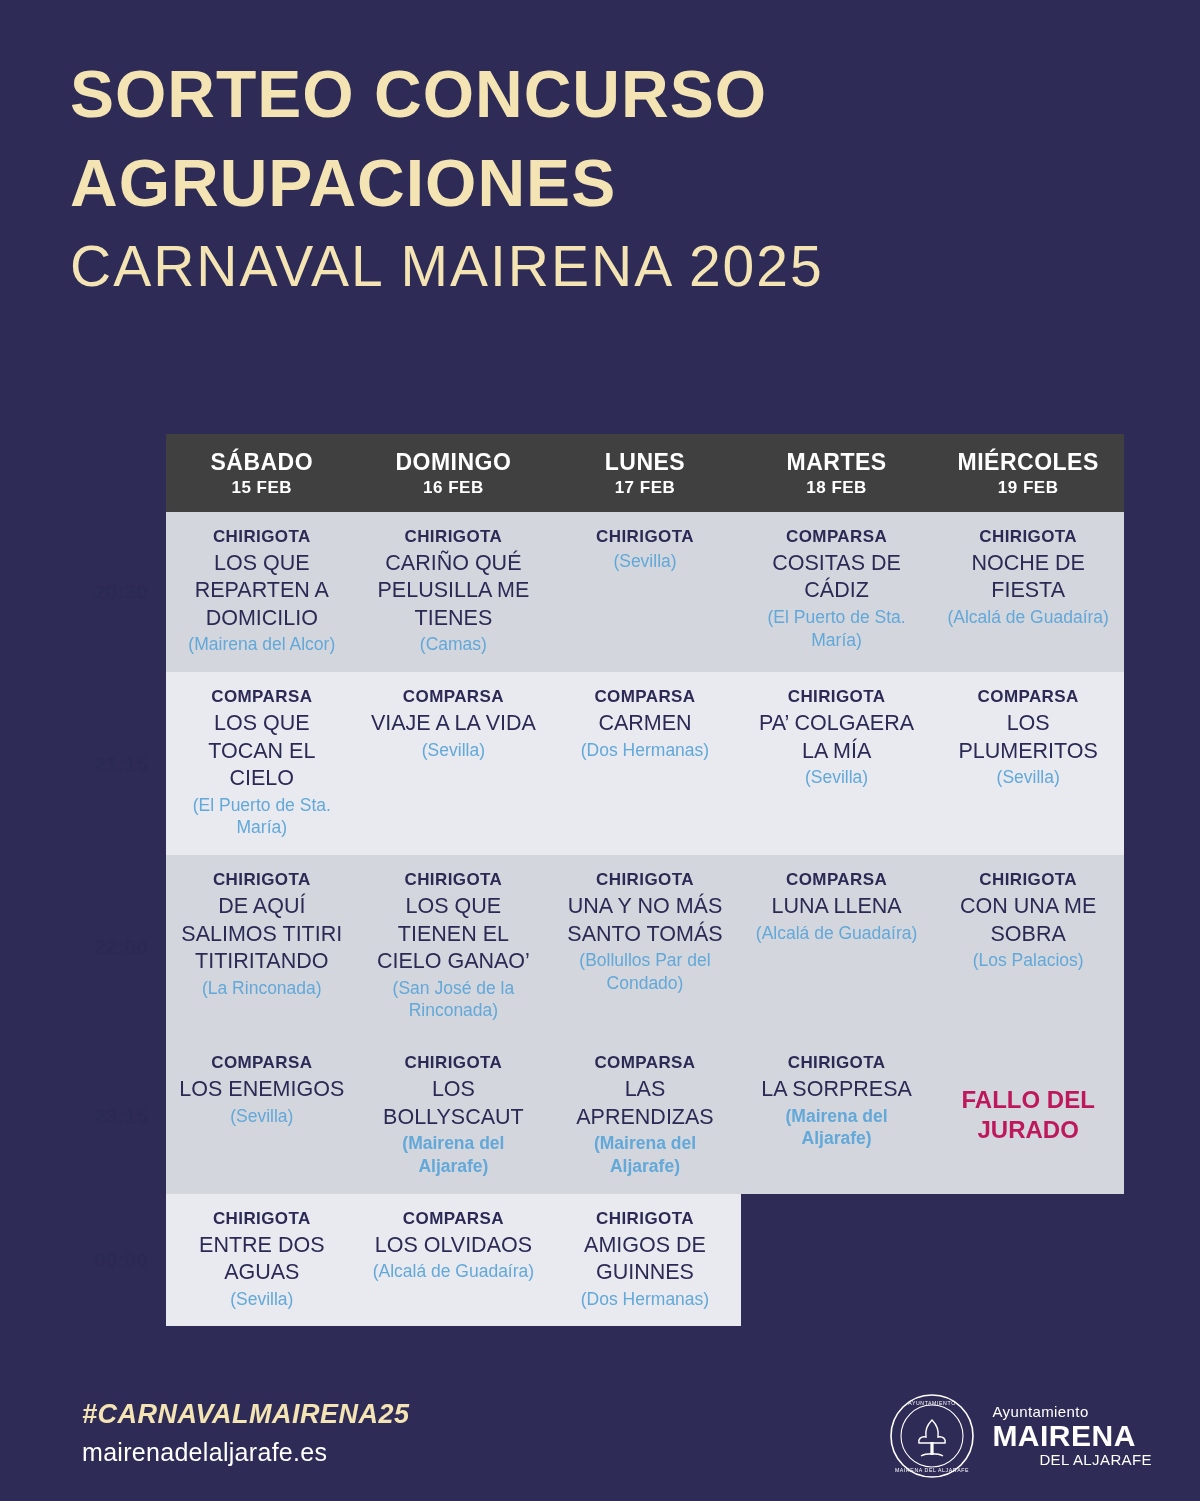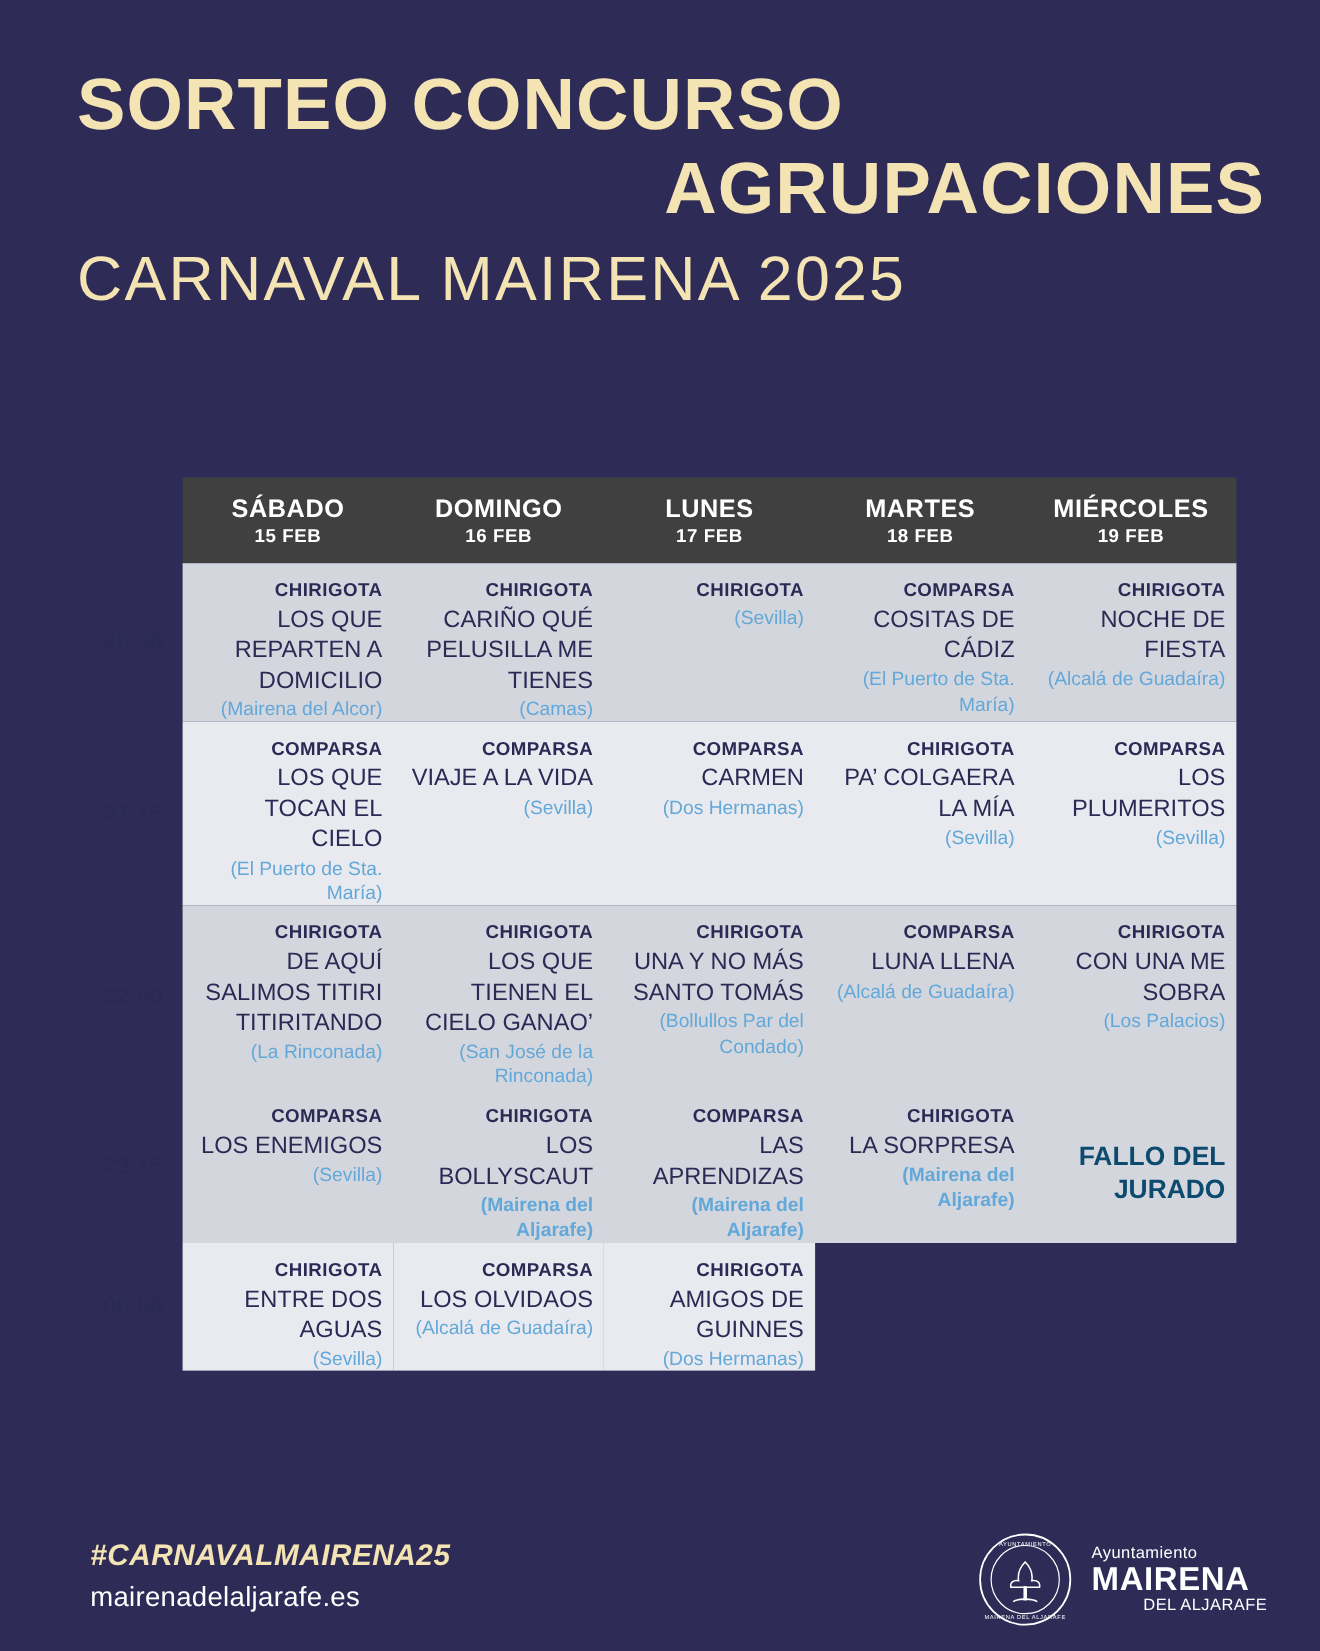--- a/index.html
+++ b/index.html
@@ -24,21 +24,21 @@
   }
   .title-line1, .title-line2 {
     color: #f4e4b4;
     font-size: 66px;
     font-weight: 700;
     letter-spacing: 1px;
     line-height: 0.98;
     text-transform: uppercase;
     white-space: nowrap;
   }
-  .title-line2 { margin-top: 12px; text-align: right; }
+  .title-line2 { margin-top: 24px; }
   .subtitle {
     margin-top: 18px;
     color: #f4e4b4;
     font-size: 57px;
     font-weight: 300;
     letter-spacing: 2px;
     text-transform: uppercase;
     white-space: nowrap;
   }
 
@@ -58,22 +58,22 @@
     min-width: 90px;
     display: flex;
     align-items: center;
     justify-content: center;
     font-size: 21px;
     font-weight: 700;
     color: #2b2a55;
   }
   .cell {
     flex: 1 1 0;
-    padding: 14px 10px 0 10px;
-    text-align: right;
+    padding: 14px 10px 16px 10px;
+    text-align: center;
     box-sizing: border-box;
   }
 
   
   .header-row { }
   .header-spacer {
     width: 90px;
     min-width: 90px;
     background: transparent;
   }
@@ -131,21 +131,21 @@
   .place {
     font-size: 17.5px;
     color: #62a8d8;
     line-height: 1.3;
     margin-top: 1px;
   }
   .place.bold { font-weight: 700; }
   .verdict {
     font-size: 24px;
     font-weight: 700;
-    color: #0c4a6e;
+    color: #be185d;
     line-height: 1.25;
     display: flex;
     height: 100%;
     align-items: center;
     justify-content: center;
   }
   .cell.empty { background: transparent; }
 
   .descanso {
     text-align: center;

